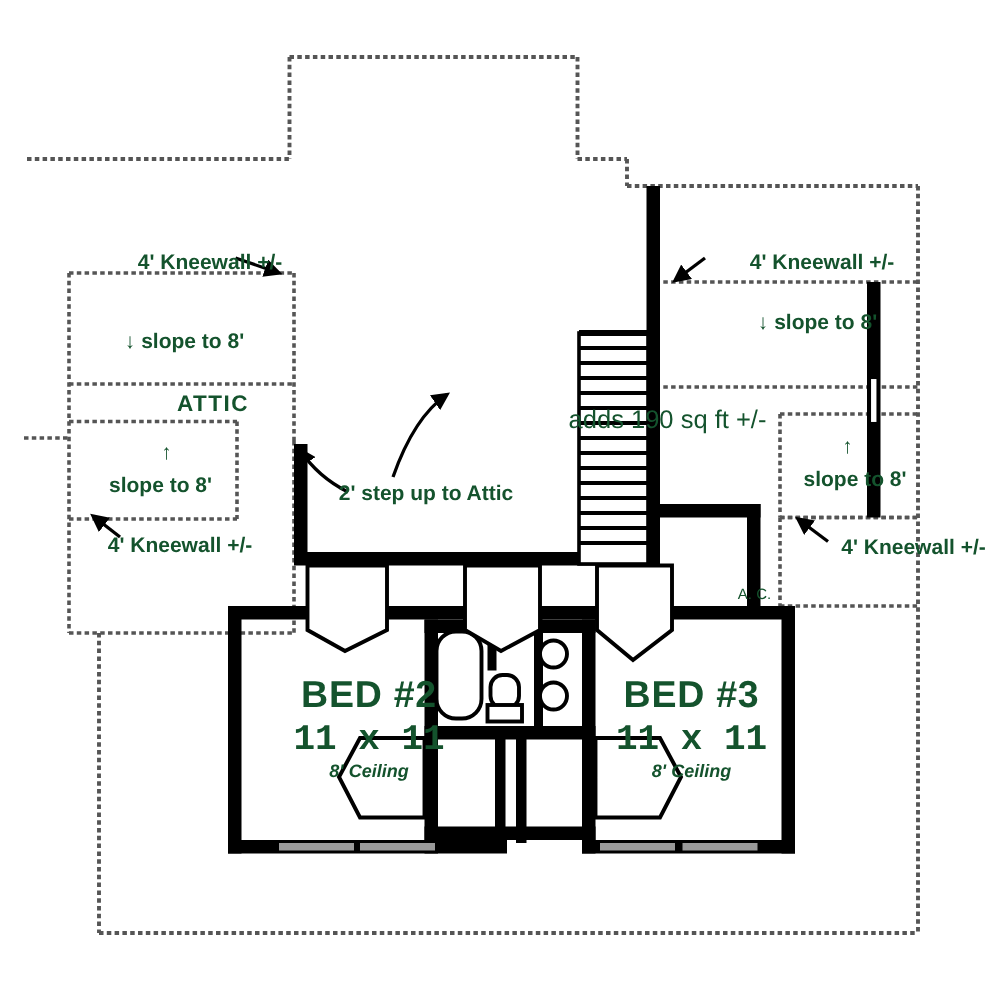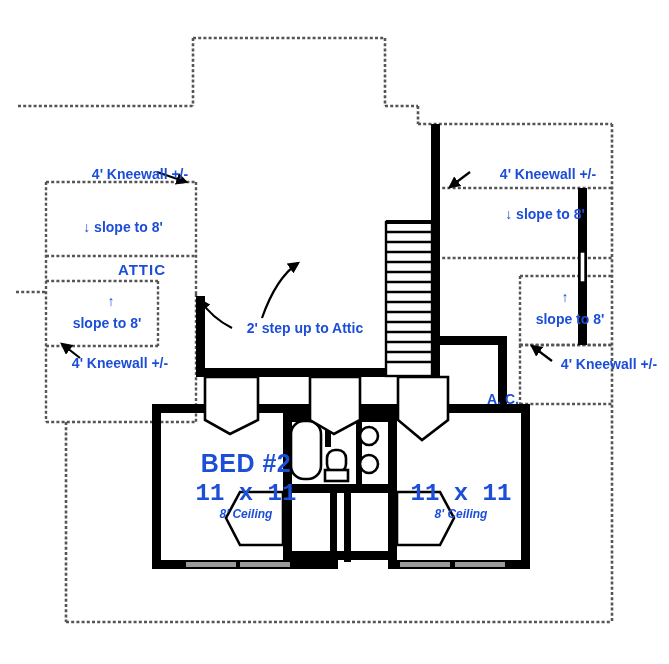--- a/index.html
+++ b/index.html
@@ -20,21 +20,21 @@
   #plan-svg {
     position: absolute;
     left: 0;
     top: 0;
     width: 669px;
     height: 664px;
   }
   .lbl {
     position: absolute;
     white-space: nowrap;
-    color: #1d4ed8;
+    color: #14532d;
     font-family: "Liberation Sans", sans-serif;
     line-height: 1.05;
   }
   .lbl-room {
     font-size: 25px;
     font-weight: bold;
     letter-spacing: 0.5px;
   }
   .lbl-dim {
     font-size: 24px;
@@ -53,22 +53,22 @@
   .lbl-attic {
     font-size: 15px;
     font-weight: bold;
     letter-spacing: 1px;
   }
   .lbl-bonus {
     font-size: 17px;
     font-weight: normal;
   }
   .lbl-ac {
-    font-size: 14px;
-    font-weight: bold;
+    font-size: 10px;
+    font-weight: normal;
   }
   .center {
     text-align: center;
     transform: translateX(-50%);
   }
 </style>
 </head>
 <body>
 
 <div id="plan-root">
@@ -246,31 +246,33 @@
   </svg>
 
   <div class="lbl lbl-attic center" style="left:142px; top:262px;text-align:right;">ATTIC</div>
 
   <div class="lbl lbl-note center" style="left:140px; top:167px;">4' Kneewall +/-</div>
   <div class="lbl lbl-note center" style="left:123px; top:220px;">↓ slope to 8'</div>
   <div class="lbl lbl-note center" style="left:111px; top:294px;">↑</div>
   <div class="lbl lbl-note center" style="left:107px; top:316px;">slope to 8'</div>
   <div class="lbl lbl-note center" style="left:120px; top:356px;">4' Kneewall +/-</div>
 
-  <div class="lbl lbl-note center" style="left:305px; top:321px;">2' step up to Attic</div>
+  <div class="lbl lbl-note center" style="left:284px; top:321px;">2' step up to Attic</div>
 
   <div class="lbl lbl-note center" style="left:548px; top:167px;">4' Kneewall +/-</div>
   <div class="lbl lbl-note center" style="left:545px; top:207px;">↓ slope to 8'</div>
   <div class="lbl lbl-note center" style="left:565px; top:290px;">↑</div>
   <div class="lbl lbl-note center" style="left:570px; top:312px;">slope to 8'</div>
   <div class="lbl lbl-note center" style="left:609px; top:357px;">4' Kneewall +/-</div>
 
+  <div class="lbl lbl-bonus center" style="left:445px; top:271px;">adds 190 sq ft +/-</div>
 
   <div class="lbl lbl-ac center" style="left:503px; top:392px;">A. C.</div>
 
   <div class="lbl lbl-room center" style="left:246px; top:450px;">BED #2</div>
   <div class="lbl lbl-dim center" style="left:246px; top:481px;">11 x 11</div>
   <div class="lbl lbl-ceil center" style="left:246px; top:508px;">8' Ceiling</div>
 
+  <div class="lbl lbl-room center" style="left:461px; top:450px;">BED #3</div>
   <div class="lbl lbl-dim center" style="left:461px; top:481px;">11 x 11</div>
   <div class="lbl lbl-ceil center" style="left:461px; top:508px;">8' Ceiling</div>
 
 </div>
 
 </body></html>

